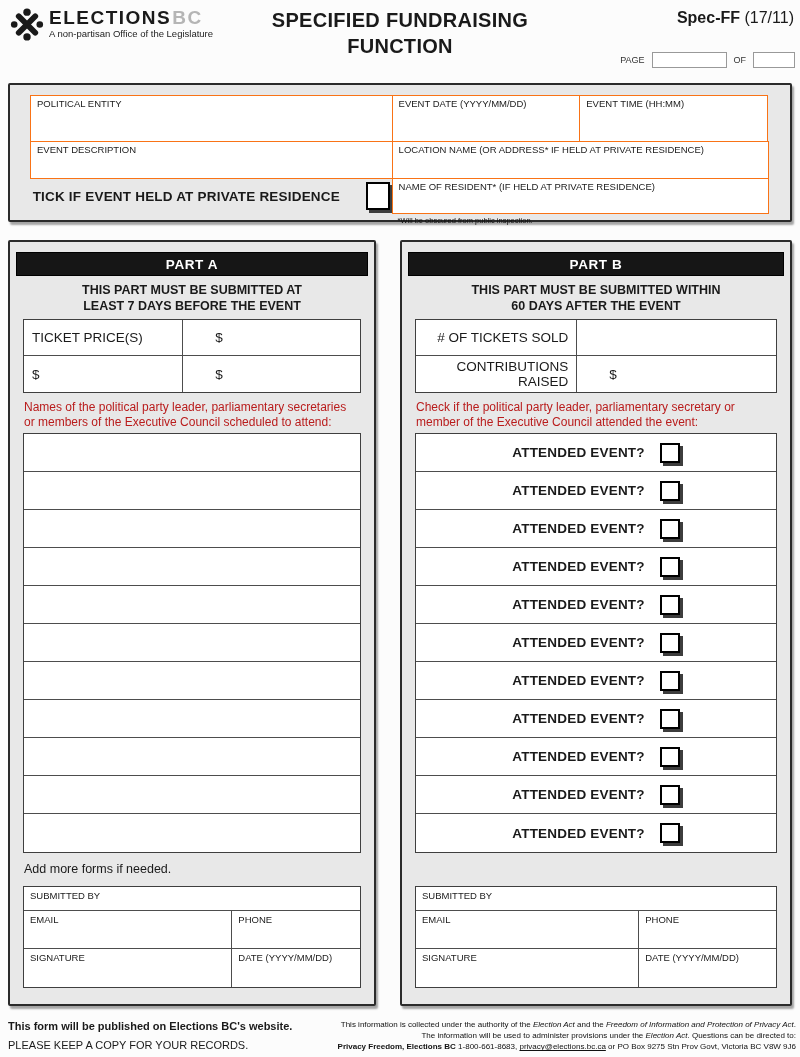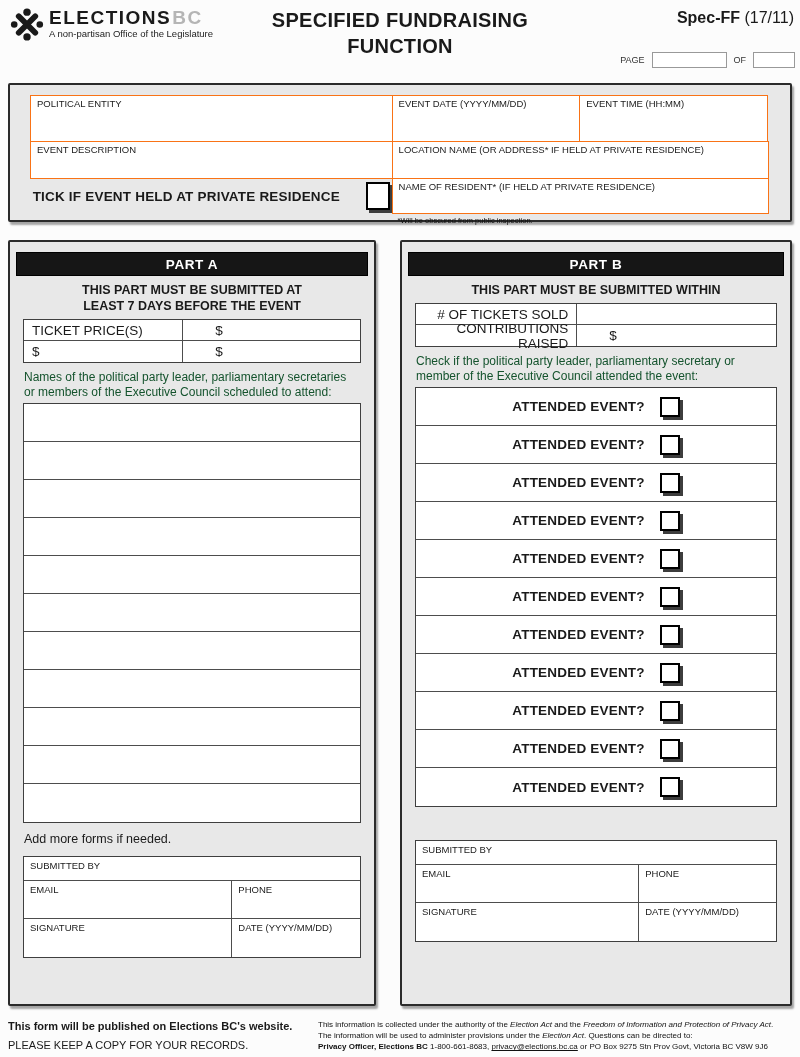--- a/index.html
+++ b/index.html
@@ -60,43 +60,43 @@
   .part-b { left: 400px; top: 240px; width: 392px; height: 766px; padding: 10px 6px 0 6px; }
   .part-bar { background: #161616; color: #fff; font-weight: bold; font-size: 13.5px; text-align: center;
     height: 24px; line-height: 24px; letter-spacing: 0.6px; border: 1px solid #000; }
   .part-sub { text-align: center; font-weight: bold; font-size: 12.5px; line-height: 16px; margin: 6px 0 5px; }
 
   .tbl { margin: 0 7px; border: 1px solid #3f3f3f; background: #fff; }
   .trow { display: flex; border-bottom: 1px solid #4d4d4d; }
   .trow:last-child { border-bottom: none; }
   .tcell { border-right: 1px solid #4d4d4d; display: flex; align-items: center; font-size: 13.5px; }
   .tcell:last-child { border-right: none; }
-  .price-tbl .trow, .btop-tbl .trow { height: 21px; gap: 24px; }
+  .price-tbl .trow, .btop-tbl .trow { height: 36px; gap: 24px; }
   .price-tbl .tcell { padding-left: 8px; }
   .pa-l { width: 51%; } .pa-r { width: 49%; }
   .bt-label { width: 48%; justify-content: flex-end; text-align: right; padding-right: 8px; }
   .bt-val { width: 52%; padding-left: 8px; }
 
-  .instr { font-size: 12px; line-height: 15px; margin: 7px 8px 3px; height: 30px; color: #14532d; }
+  .instr { font-size: 12px; line-height: 15px; margin: 7px 8px 3px; height: 30px; color: #b91c1c; }
 
   .rows-tbl .trow { height: 38px; }
   .attended-row { align-items: center; justify-content: center; gap: 15px; }
   .attended-label { font-weight: bold; font-size: 13.5px; letter-spacing: 0.2px; }
 
   .addmore { font-size: 12.5px; margin: 9px 8px 0; height: 24px; }
   .spacer-b { height: 33px; }
 
   .sub-tbl .srow1 { height: 24px; }
   .sub-tbl .srow { height: 38px; }
   .scell { padding: 3px 6px; display: block; }
   .s-l { width: 62%; } .s-r { width: 38%; }
 
   
   .footer-left { position: absolute; left: 8px; top: 1017px; font-size: 11px; line-height: 19px; }
-  .footer-right { position: absolute; right: 4px; top: 1019px; width: 478px; 
+  .footer-right { position: absolute; right: 4px; top: 1019px; width: 478px; text-align: right;
     font-size: 8px; line-height: 11.2px; color: #111; }
 </style>
 </head>
 <body>
 
 <div class="hdr-logo">
   <svg class="logo-icon" viewBox="0 0 40 40">
     <path d="M10 10 L30 30 M30 10 L10 30" stroke="#1a1a1a" stroke-width="7" stroke-linecap="round" fill="none"></path>
     <g fill="#1a1a1a">
       <circle cx="20" cy="5" r="4.5"></circle>
@@ -220,20 +220,21 @@
           <span class="flabel">DATE (YYYY/MM/DD)</span>
         </div>
     </div>
   </div>
 </section>
 
 <section class="panel part-b">
   <div class="part-bar">PART B</div>
   <div class="part-sub">
     <div>THIS PART MUST BE SUBMITTED WITHIN</div>
+    <div>60 DAYS AFTER THE EVENT</div>
   </div>
 
   <div class="tbl btop-tbl">
     <div class="trow">
       <div class="tcell bt-label"># OF TICKETS SOLD</div>
       <div class="tcell bt-val"></div>
     </div>
     <div class="trow">
       <div class="tcell bt-label">CONTRIBUTIONS RAISED</div>
       <div class="tcell bt-val">$</div>
@@ -317,14 +318,14 @@
 </section>
 
 <div class="footer-left">
   <div class="b">This form will be published on Elections BC's website.</div>
   <div>PLEASE KEEP A COPY FOR YOUR RECORDS.</div>
 </div>
 
 <div class="footer-right">
   <div><span>This information is collected under the authority of the </span><span class="i">Election Act</span><span> and the </span><span class="i">Freedom of Information and Protection of Privacy Act</span><span>.</span></div>
   <div><span>The information will be used to administer provisions under the </span><span class="i">Election Act</span><span>. Questions can be directed to:</span></div>
-  <div><span class="b">Privacy Officer, Elections BC</span><span> 1-800-661-8683, </span><span class="u">privacy@elections.bc.ca</span><span> or PO Box 9275 Stn Prov Govt, Victoria BC V8W 9J6</span></div>
+  <div><span class="b">Privacy Freedom, Elections BC</span><span> 1-800-661-8683, </span><span class="u">privacy@elections.bc.ca</span><span> or PO Box 9275 Stn Prov Govt, Victoria BC V8W 9J6</span></div>
 </div>
 
 </body></html>

